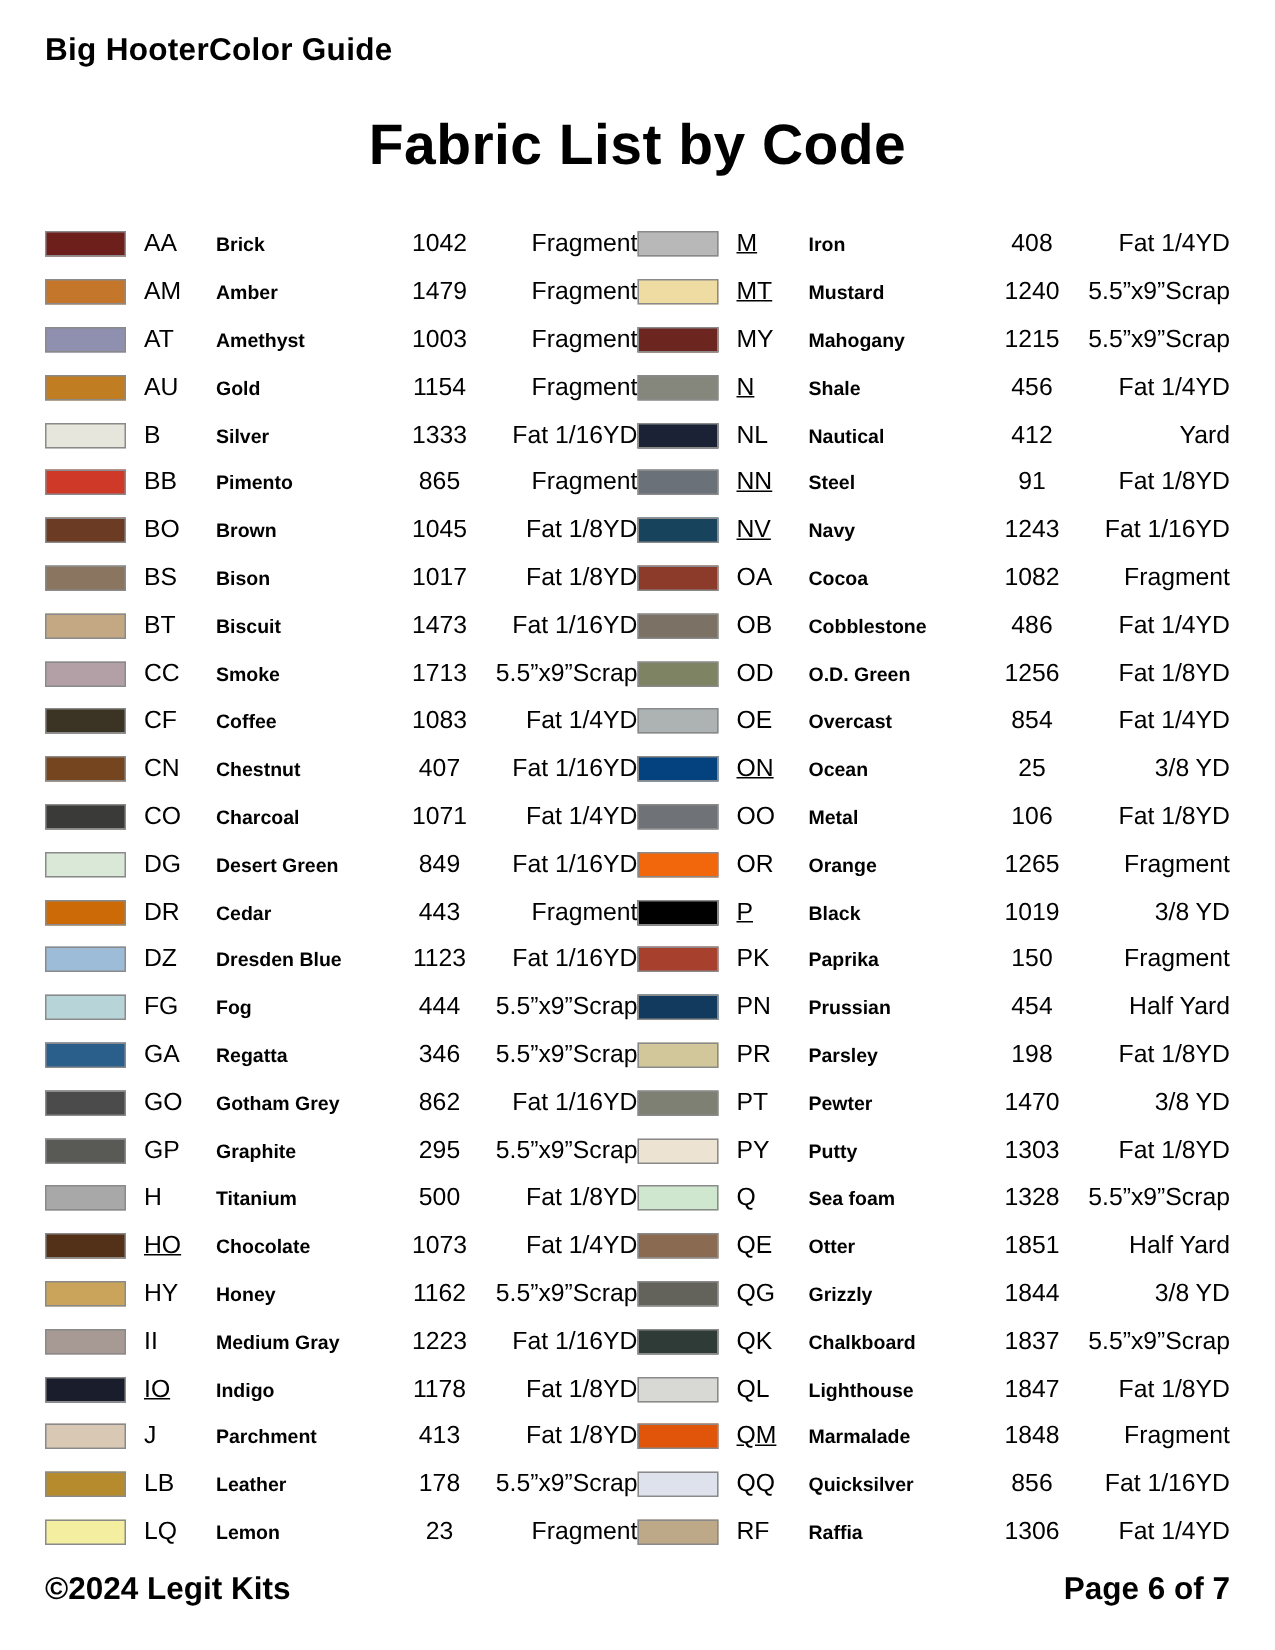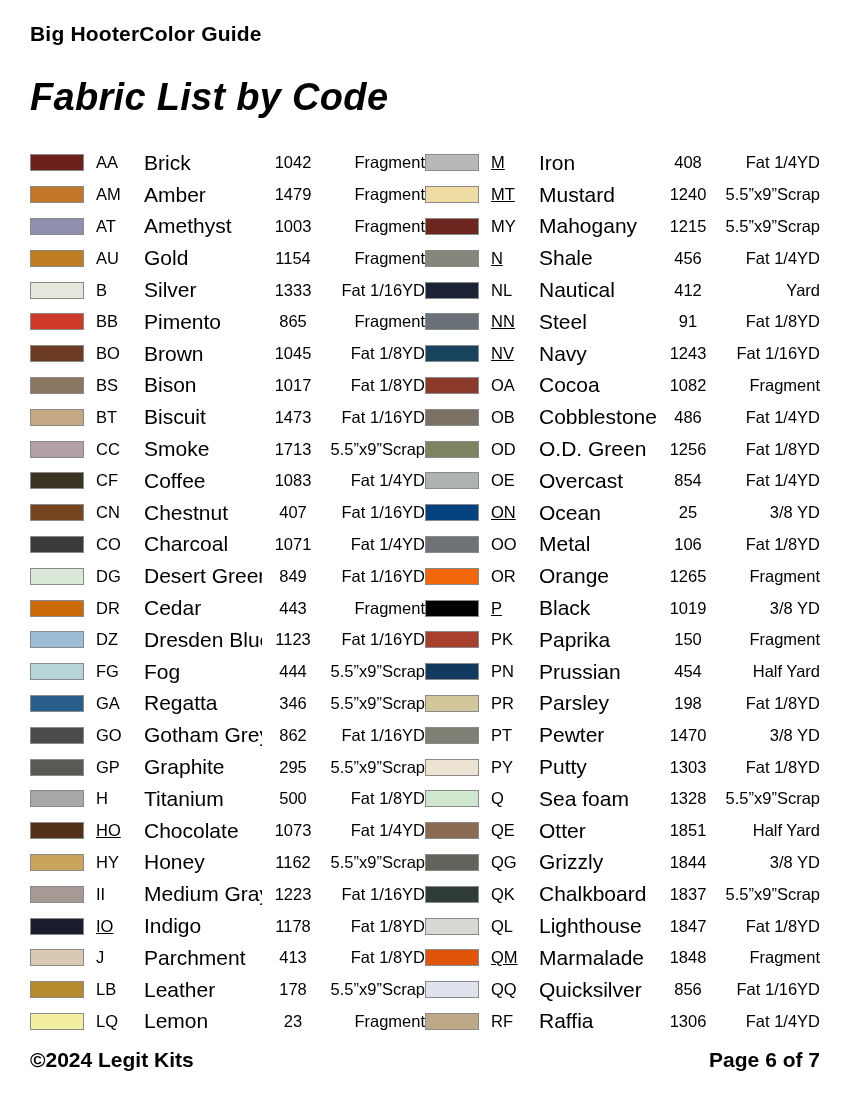--- a/index.html
+++ b/index.html
@@ -16,25 +16,25 @@
     padding: 22px 30px 0 30px;
   }
   .header {
     display: flex;
     align-items: baseline;
     font-weight: bold;
     font-size: 21px;
     letter-spacing: 0.2px;
   }
   .title {
+    text-align: center;
     font-weight: bold;
     font-size: 38px;
     margin-top: 30px;
     letter-spacing: 0.3px;
-    font-style: italic;
   }
   .columns {
     display: flex;
     margin-top: 28px;
     gap: 0px;
   }
   .col {
     width: 50%;
     display: flex;
     flex-direction: column;
@@ -51,23 +51,24 @@
     width: 54px;
     height: 17px;
     border: 1px solid #8a8a8a;
   }
   .code {
     font-size: 16.5px;
     white-space: nowrap;
   }
   .code.underline { text-decoration: underline; }
   .name {
-    font-size: 21px;
+    font-size: 13px;
     white-space: nowrap;
     overflow: hidden;
+    font-weight: bold;
   }
   .num {
     font-size: 16.5px;
     text-align: center;
     white-space: nowrap;
   }
   .cut {
     font-size: 16.5px;
     white-space: nowrap;
     text-align: right;

